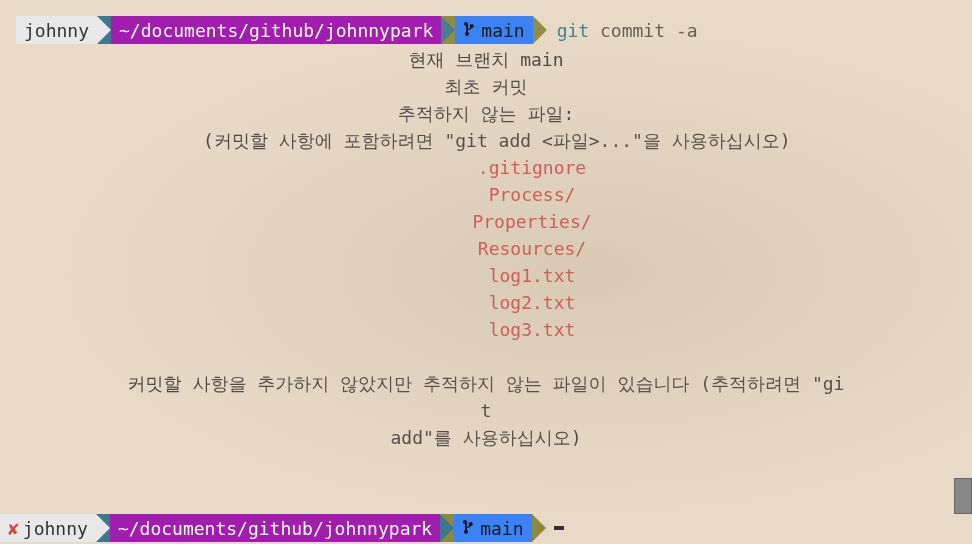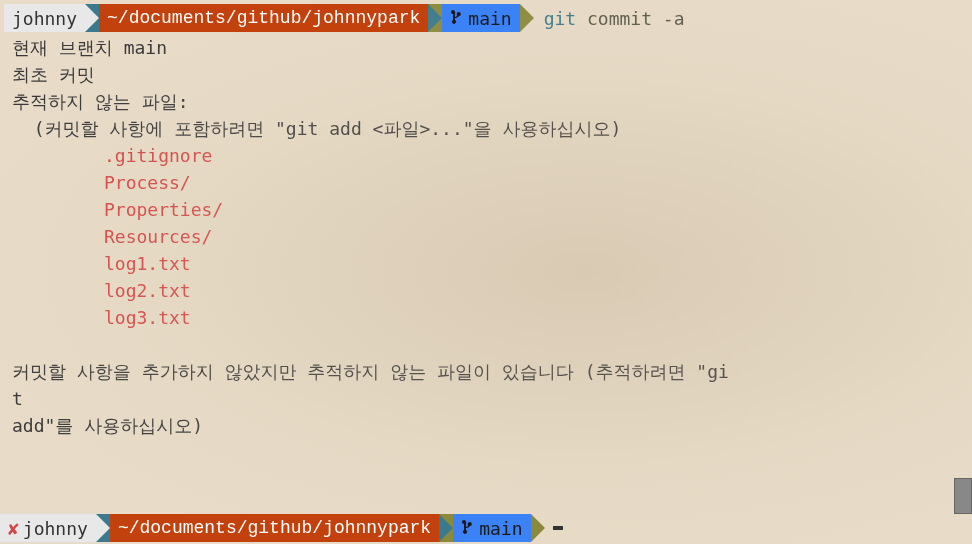--- a/index.html
+++ b/index.html
@@ -13,45 +13,45 @@
       background: #e8dcc8;
       font-family: 'Menlo', 'Consolas', 'DejaVu Sans Mono', monospace;
       font-size: 18px;
       line-height: 1.5;
       position: relative;
       overflow: hidden;
     }
     .terminal {
       width: 100%;
       height: 100%;
-      padding: 4px;
+      padding: 16px;
       position: relative;
+      text-align: center;
     }
     .prompt-line {
       display: flex;
       align-items: center;
       height: 28px;
     }
     .seg {
       display: inline-flex;
       align-items: center;
       height: 28px;
       padding: 0 8px;
       position: relative;
       white-space: nowrap;
     }
     .seg-user {
       background: #e8e8e8;
       color: #333;
       font-weight: 500;
     }
     .seg-path {
-      background: #c2410c;
+      background: #a21caf;
       color: #fff;
-      font-family: Liberation Mono, monospace;
     }
     .seg-branch {
       background: #3b82f6;
       color: #1a1a1a;
     }
     .arrow {
       width: 0;
       height: 0;
       border-style: solid;
       border-width: 14px 0 14px 14px;

